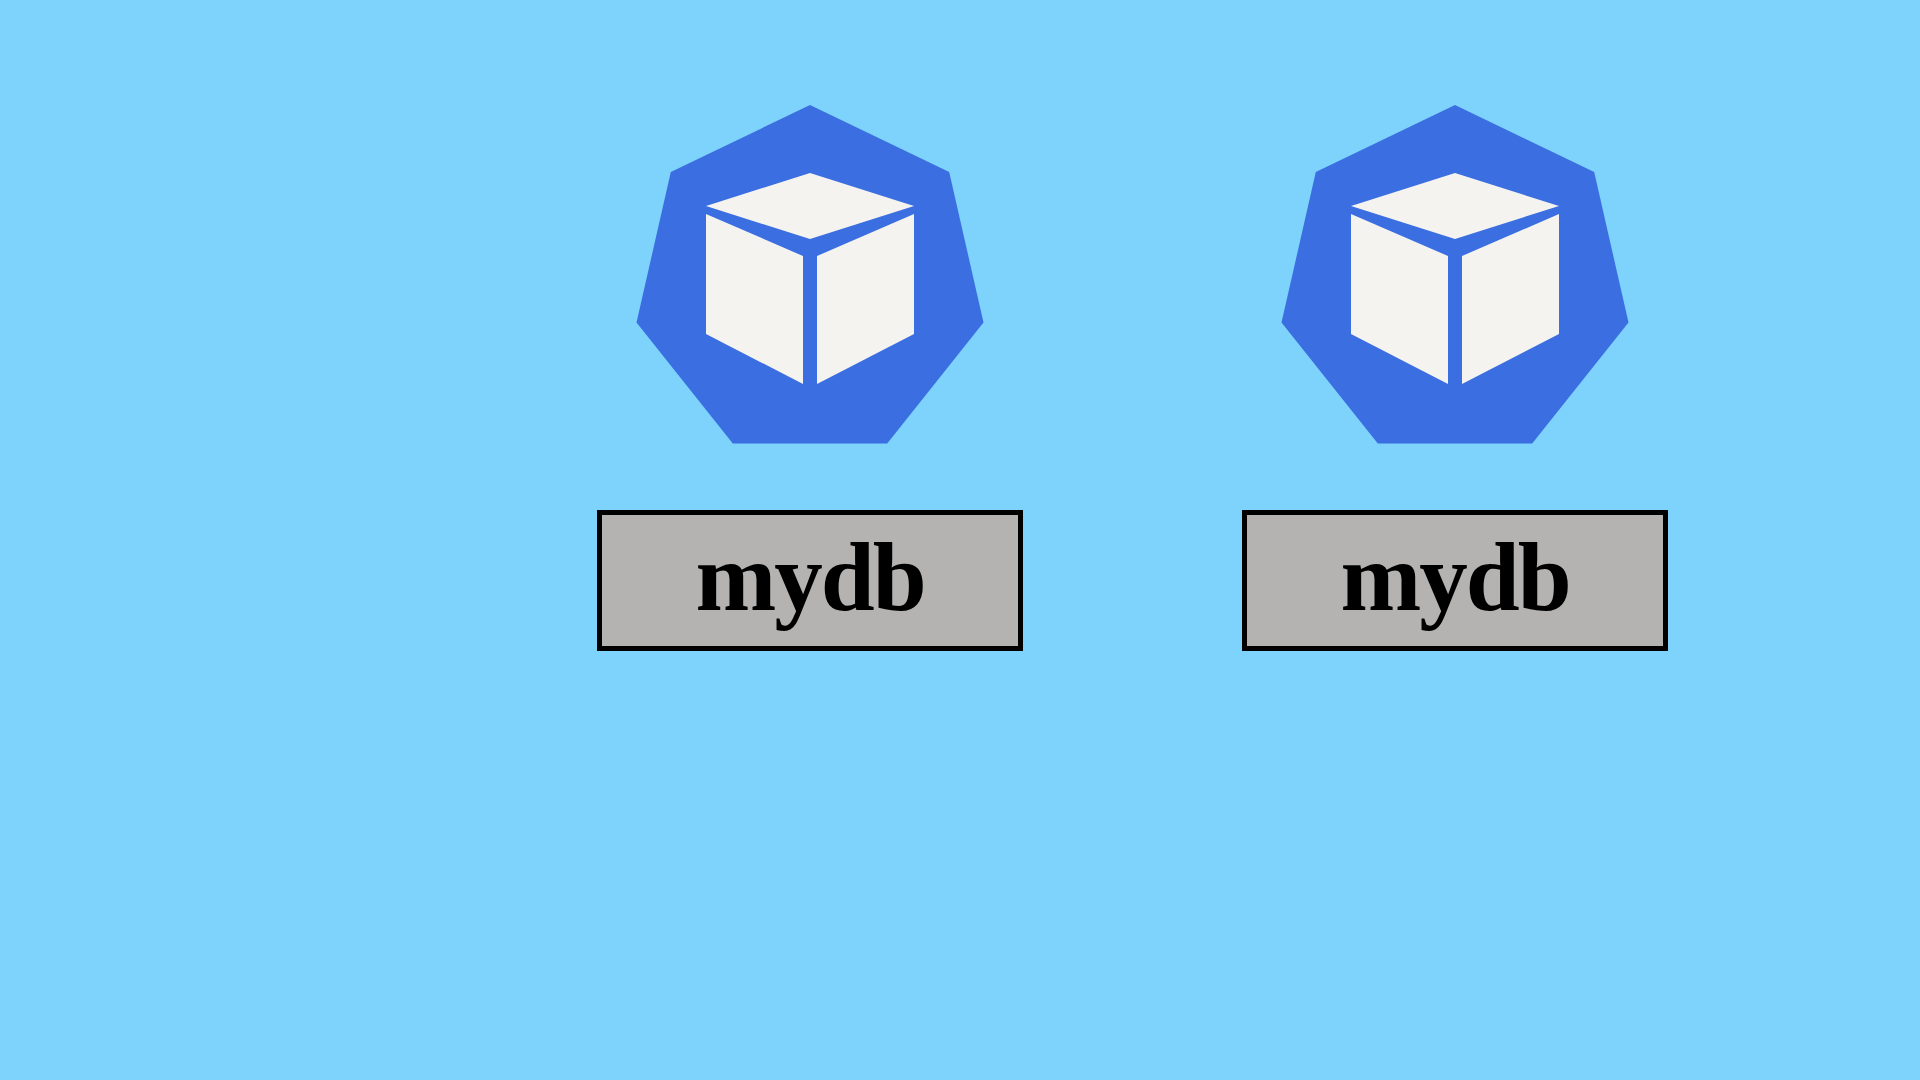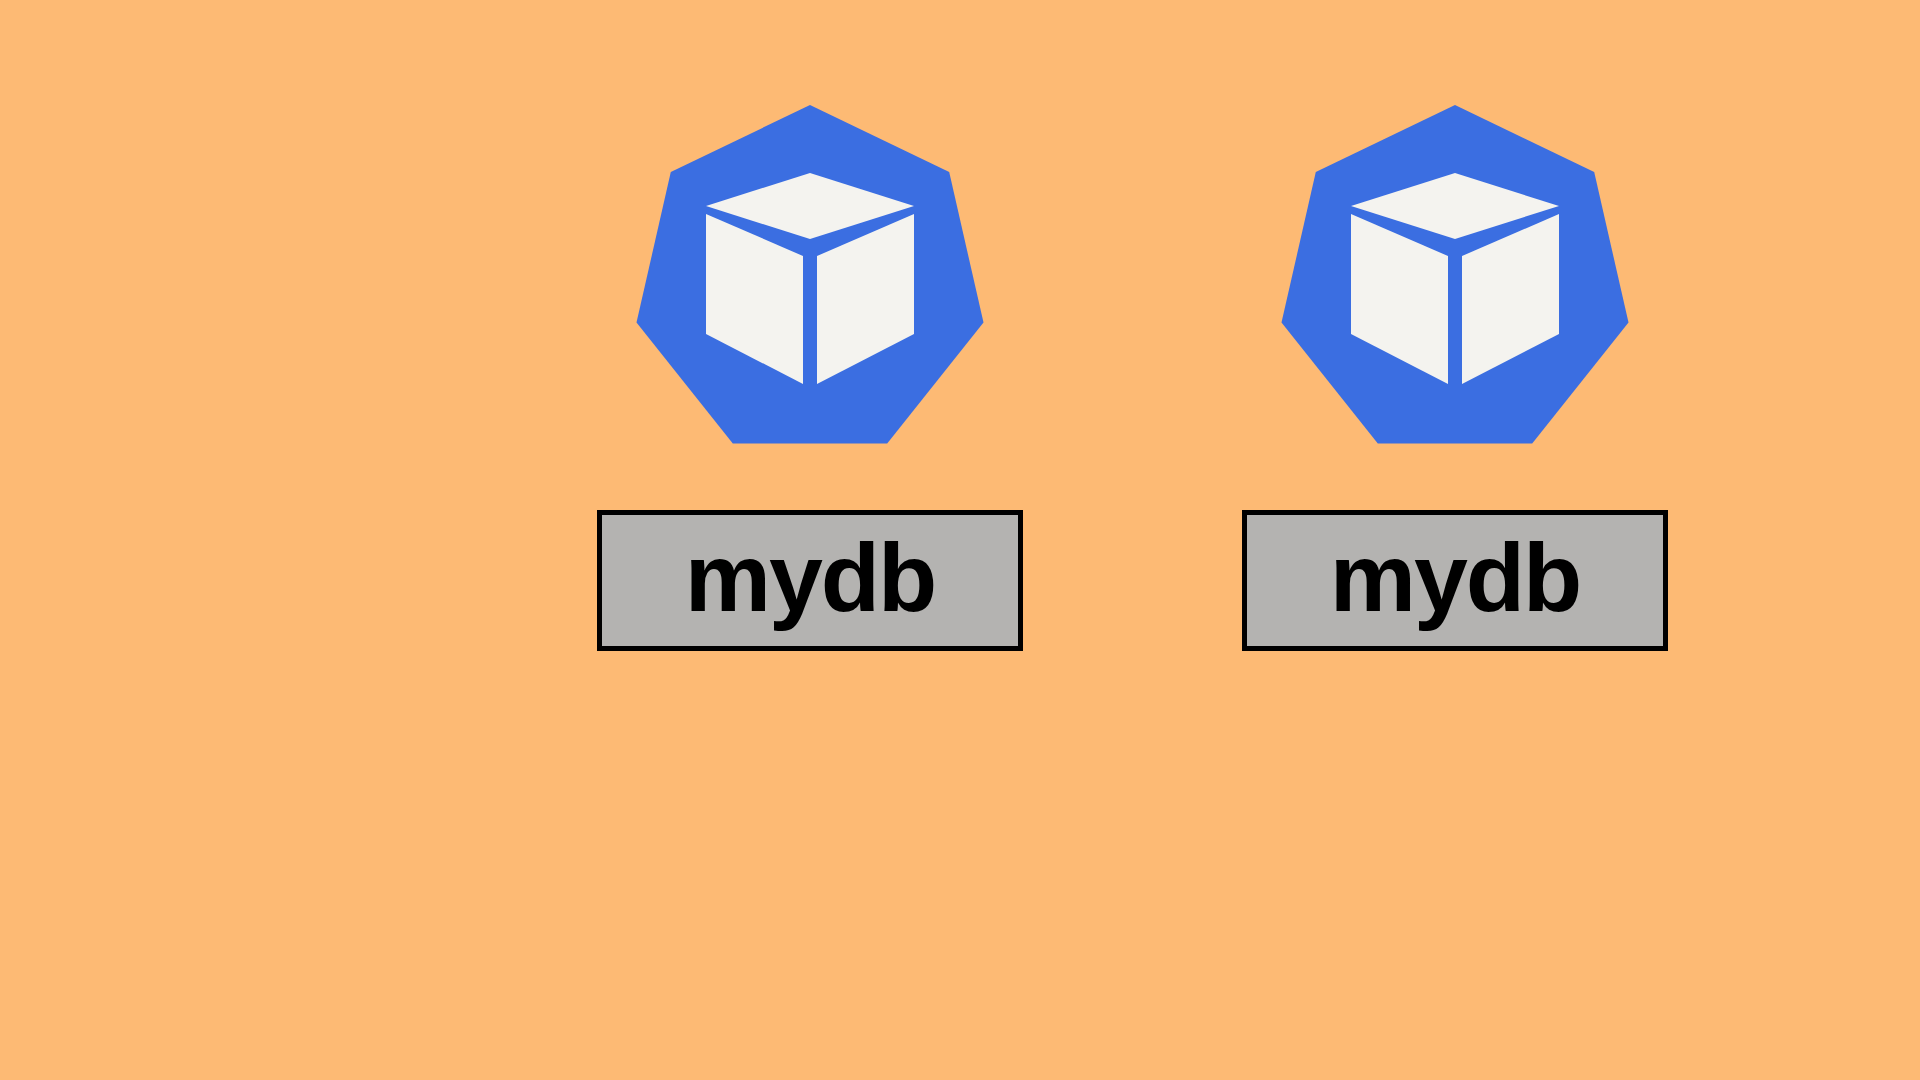--- a/index.html
+++ b/index.html
@@ -3,23 +3,23 @@
 <meta charset="utf-8">
 <style>
   html, body {
     margin: 0;
     padding: 0;
   }
   .canvas {
     position: relative;
     width: 1920px;
     height: 1080px;
-    background: #fdba74;
+    background: #7dd3fc;
     overflow: hidden;
-    font-family: Liberation Sans, sans-serif;
+    font-family: Liberation Serif, serif;
   }
   .node {
     position: absolute;
     top: 0;
     width: 426px;
     height: 1080px;
   }
   .node-icon {
     position: absolute;
     top: 93px;

